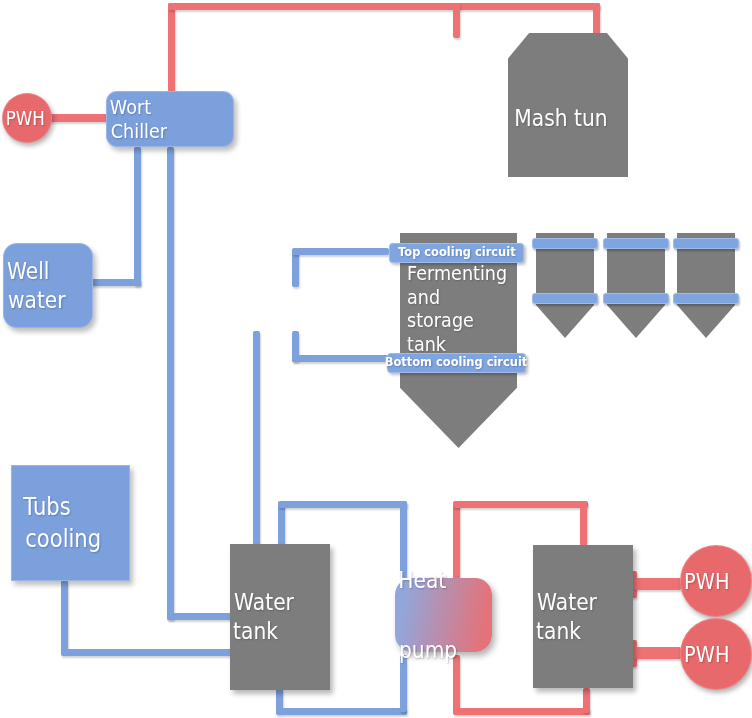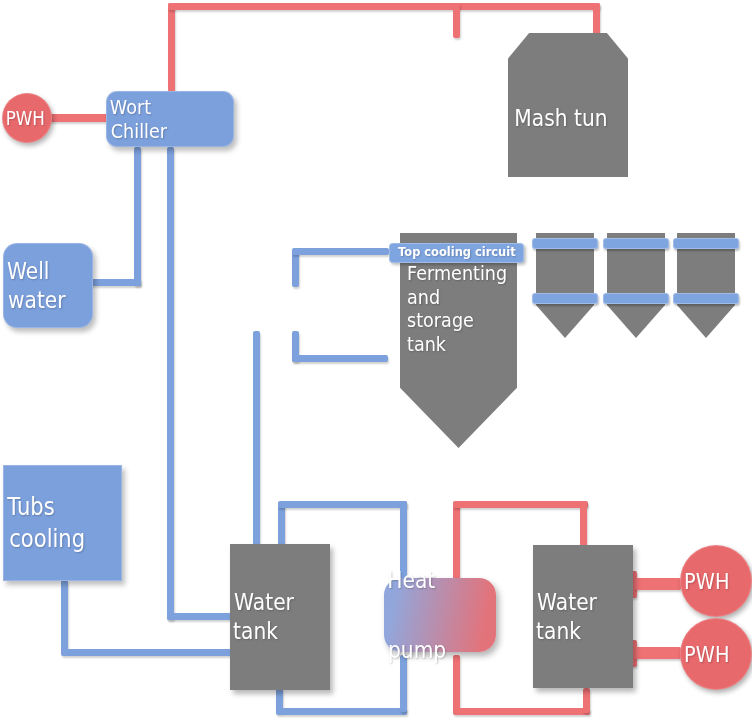--- a/index.html
+++ b/index.html
@@ -197,32 +197,35 @@
     <span class="lbl">Wort</span>
     <span class="lbl">Chiller</span>
   </div>
 
   <div class="node blue-box" style="left:3px; top:243px; width:90px; height:85px; border-radius:14px; font-size:23px; line-height:1.25;">
     <span class="lbl">Well</span>
     <span class="lbl">water</span>
   </div>
 
 
-  <div class="node blue-box" style="left:3px; top:465px; width:119px; height:116px; font-size:24px; line-height:1.35;">
+  <div class="node blue-box" style="left:11px; top:465px; width:119px; height:116px; font-size:24px; line-height:1.35;padding-left:8px;">
     <span class="lbl">Tubs</span>
     <span class="lbl">cooling</span>
   </div>
 
-  <div class="node heat-pump" style="left:384px; top:578px; width:112px; height:74px;gap:41px;">
+  <div class="node heat-pump" style="left:395px; top:578px; width:97px; height:74px;gap:41px;">
     <span class="lbl">Heat</span>
     <span class="lbl">pump</span>
   </div>
 
   <div class="band" style="left:389px; top:243px; width:135px; height:20px;">
     <span class="lbl">Top cooling circuit</span>
+  </div>
+  <div class="band" style="left:387px; top:353px; width:139px; height:20px;">
+    <span class="lbl">Bottom cooling circuit</span>
   </div>
 
   <div class="ferm-text">
     <span class="lbl">Fermenting</span>
     <span class="lbl">and</span>
     <span class="lbl">storage</span>
     <span class="lbl">tank</span>
   </div>
 
   <div class="node circle" style="left:2px; top:93px; width:50px; height:50px; font-size:19px;">

